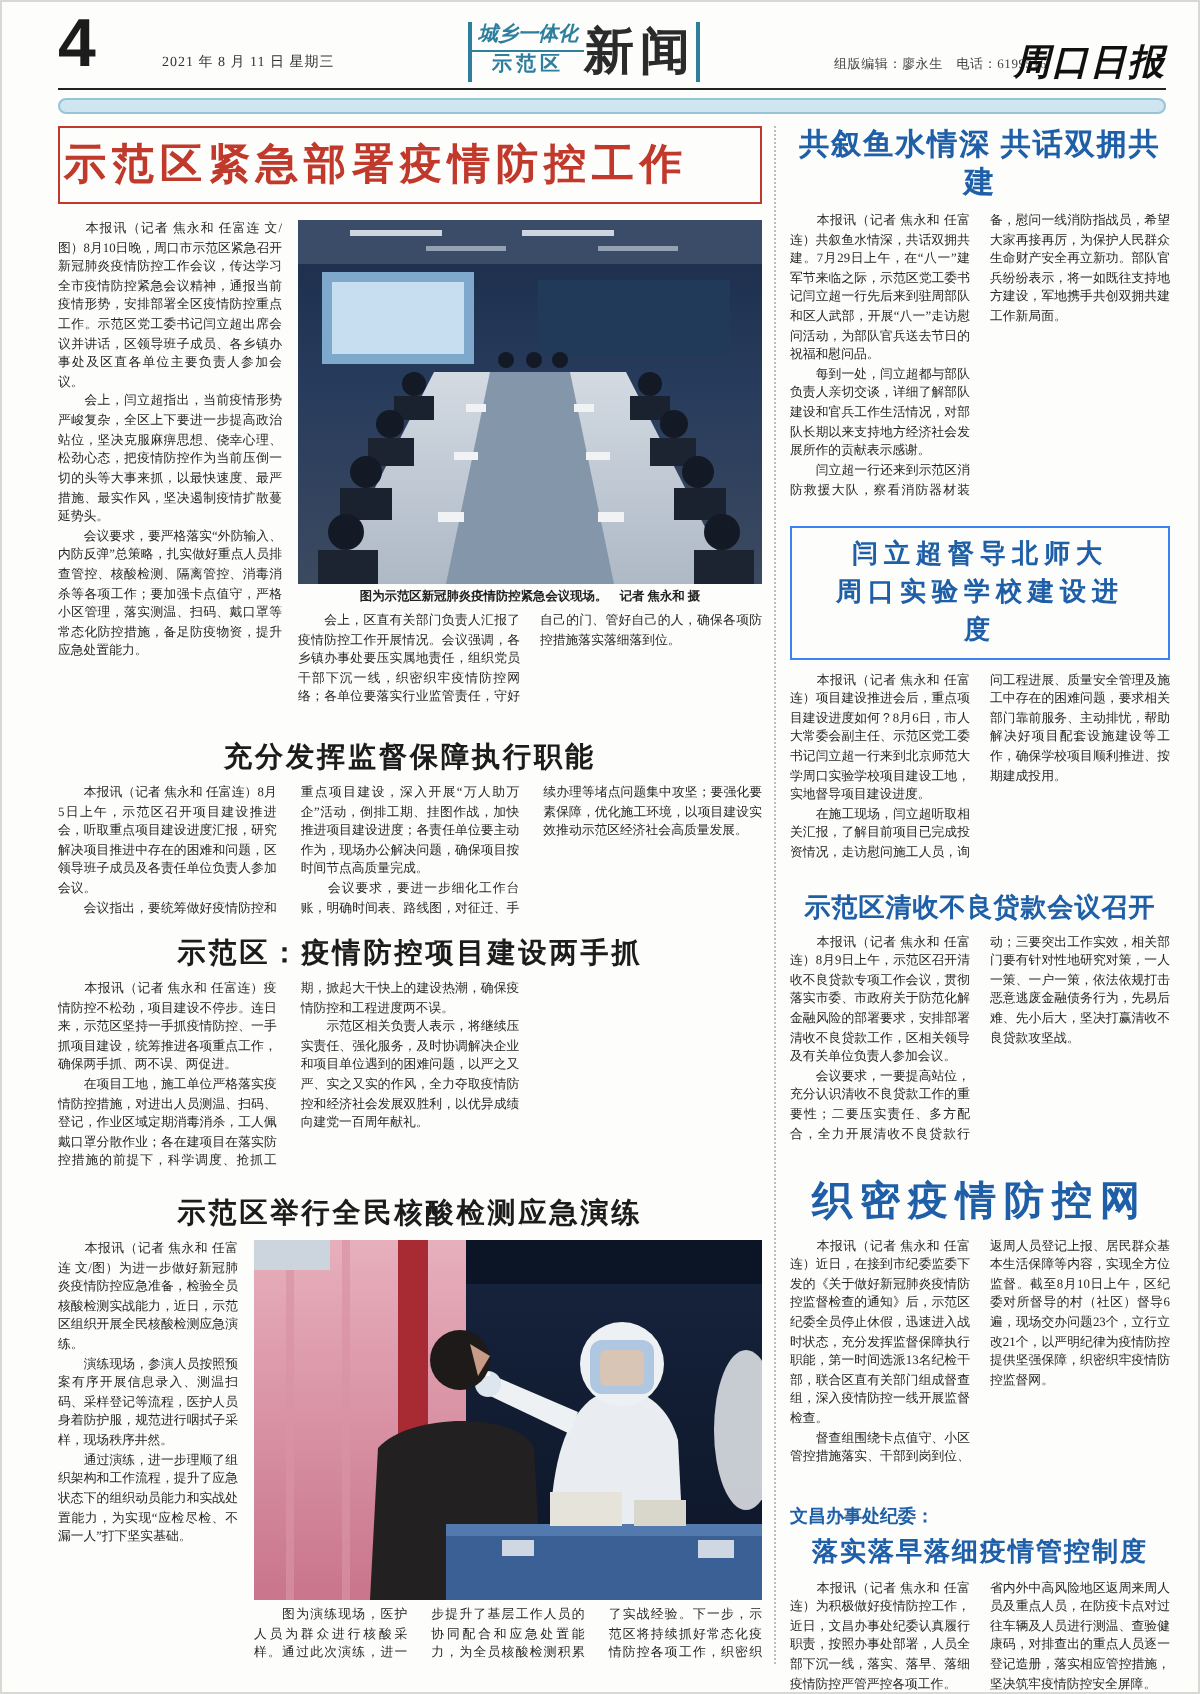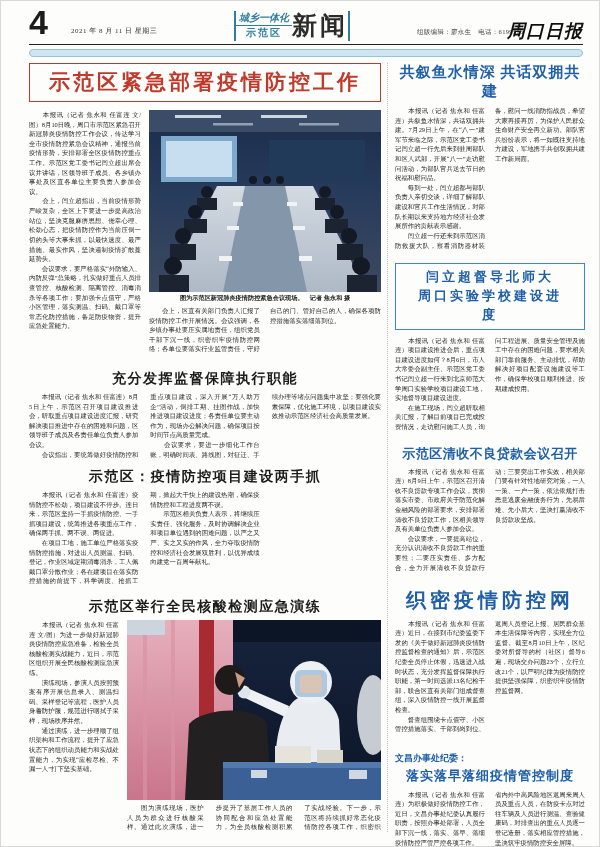--- a/index.html
+++ b/index.html
@@ -14,21 +14,21 @@
   html,body{background:#e8e8e6;}
   .page{
     position:relative;width:600px;height:847px;background:#fdfdfb;
     margin:0 auto;overflow:hidden;border:1px solid #d8d8d4;
     font-family:"Liberation Serif","DejaVu Serif",serif;color:var(--ink);
   }
   
   .hdr{position:absolute;left:28px;top:6px;right:16px;height:36px;}
   .pageno{position:absolute;left:0;top:-2px;font-family:"Liberation Sans","DejaVu Sans",sans-serif;
     font-weight:bold;font-size:34px;line-height:1;}
-  .hdr-date{position:absolute;left:42px;top:19px;font-size:7px;color:#333;letter-spacing:.5px;}
+  .hdr-date{position:absolute;left:52px;top:19px;font-size:7px;color:#333;letter-spacing:.5px;}
   .masthead{position:absolute;left:205px;top:2px;display:flex;align-items:center;gap:0;}
   .vbar{width:2px;height:30px;background:var(--masthead-teal);}
   .fraction{display:flex;flex-direction:column;align-items:center;color:var(--masthead-teal);
     font-weight:bold;font-size:10px;line-height:1.25;}
   .fraction .top{border-bottom:1px solid var(--masthead-teal);padding:0 3px 1px;font-style:italic;}
   .fraction .bot{padding-top:1px;letter-spacing:2px;}
   .section-title{font-size:25px;font-weight:bold;letter-spacing:3px;color:#2b2b2b;}
   .editor{position:absolute;left:388px;top:21px;font-size:6.5px;color:#444;letter-spacing:.3px;}
   .paper-name{position:absolute;right:0;top:12px;font-size:18px;font-weight:bold;font-style:italic;
     letter-spacing:1px;color:#101010;margin-left:36px;}
@@ -37,21 +37,21 @@
     border:1px solid var(--bar-border);border-radius:4px;}
   
   .main{position:absolute;left:28px;top:62px;width:352px;}
   .side{position:absolute;left:394px;top:62px;width:190px;}
   .col-rule{position:absolute;left:386px;top:62px;bottom:14px;border-left:1px dotted #bcbcbc;}
   .body-text{font-size:6.4px;line-height:1.5;text-align:justify;white-space:pre-wrap;
     color:#272727;overflow:hidden;}
   .cols-2{column-count:2;column-gap:10px;column-fill:auto;}
   .cols-3{column-count:3;column-gap:12px;column-fill:auto;}
   
-  .lead-box{border:1.5px solid var(--headline-red);padding:4px 2px 5px;text-align:center;
+  .lead-box{border:1.5px solid var(--headline-red);padding:4px 2px 5px;
     margin-bottom:8px;}
   .lead-box h1{color:var(--headline-red);font-size:21px;font-weight:bold;letter-spacing:3px;}
   .row{display:flex;gap:8px;}
   .a1-left{width:112px;height:254px;}
   .a1-right{width:232px;}
   .photo{width:100%;display:block;background:#223;}
   .caption{font-size:6.2px;font-weight:bold;text-align:center;color:#222;margin:2px 0 3px;
     overflow:hidden;white-space:nowrap;}
   .a1-below{height:52px;}
   .sec-head{font-size:14px;font-weight:bold;text-align:center;letter-spacing:1.5px;margin:6px 0 4px;}

